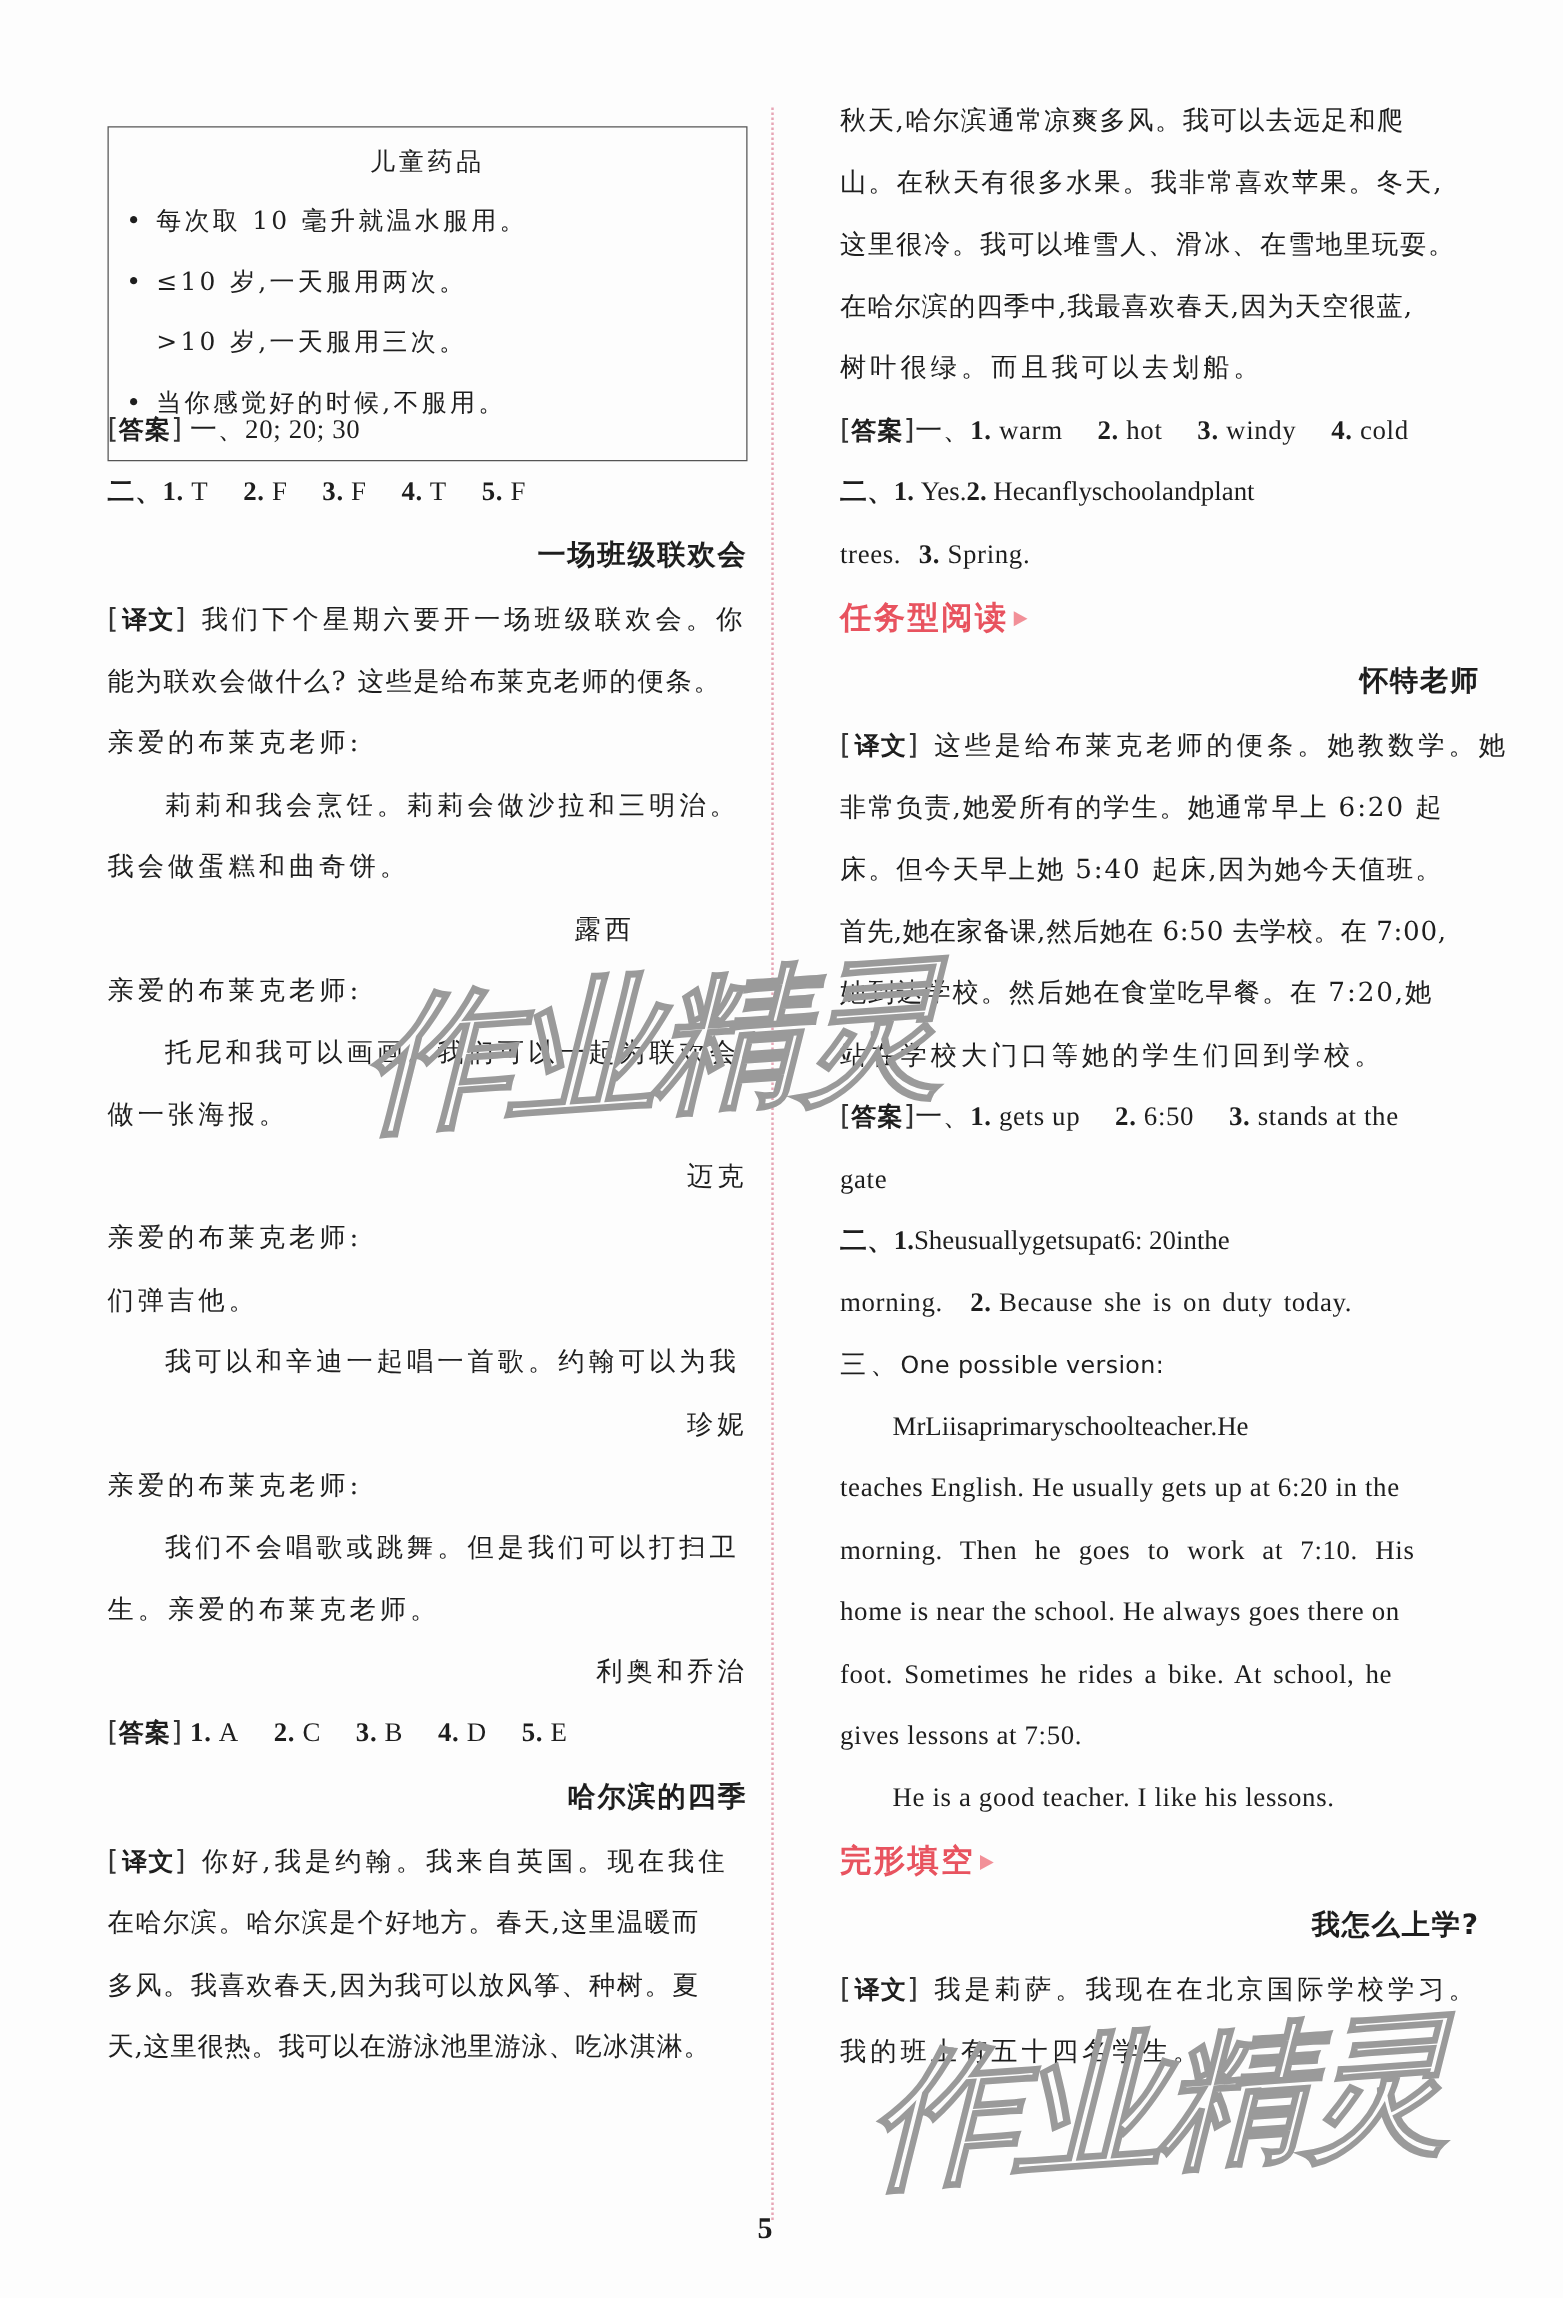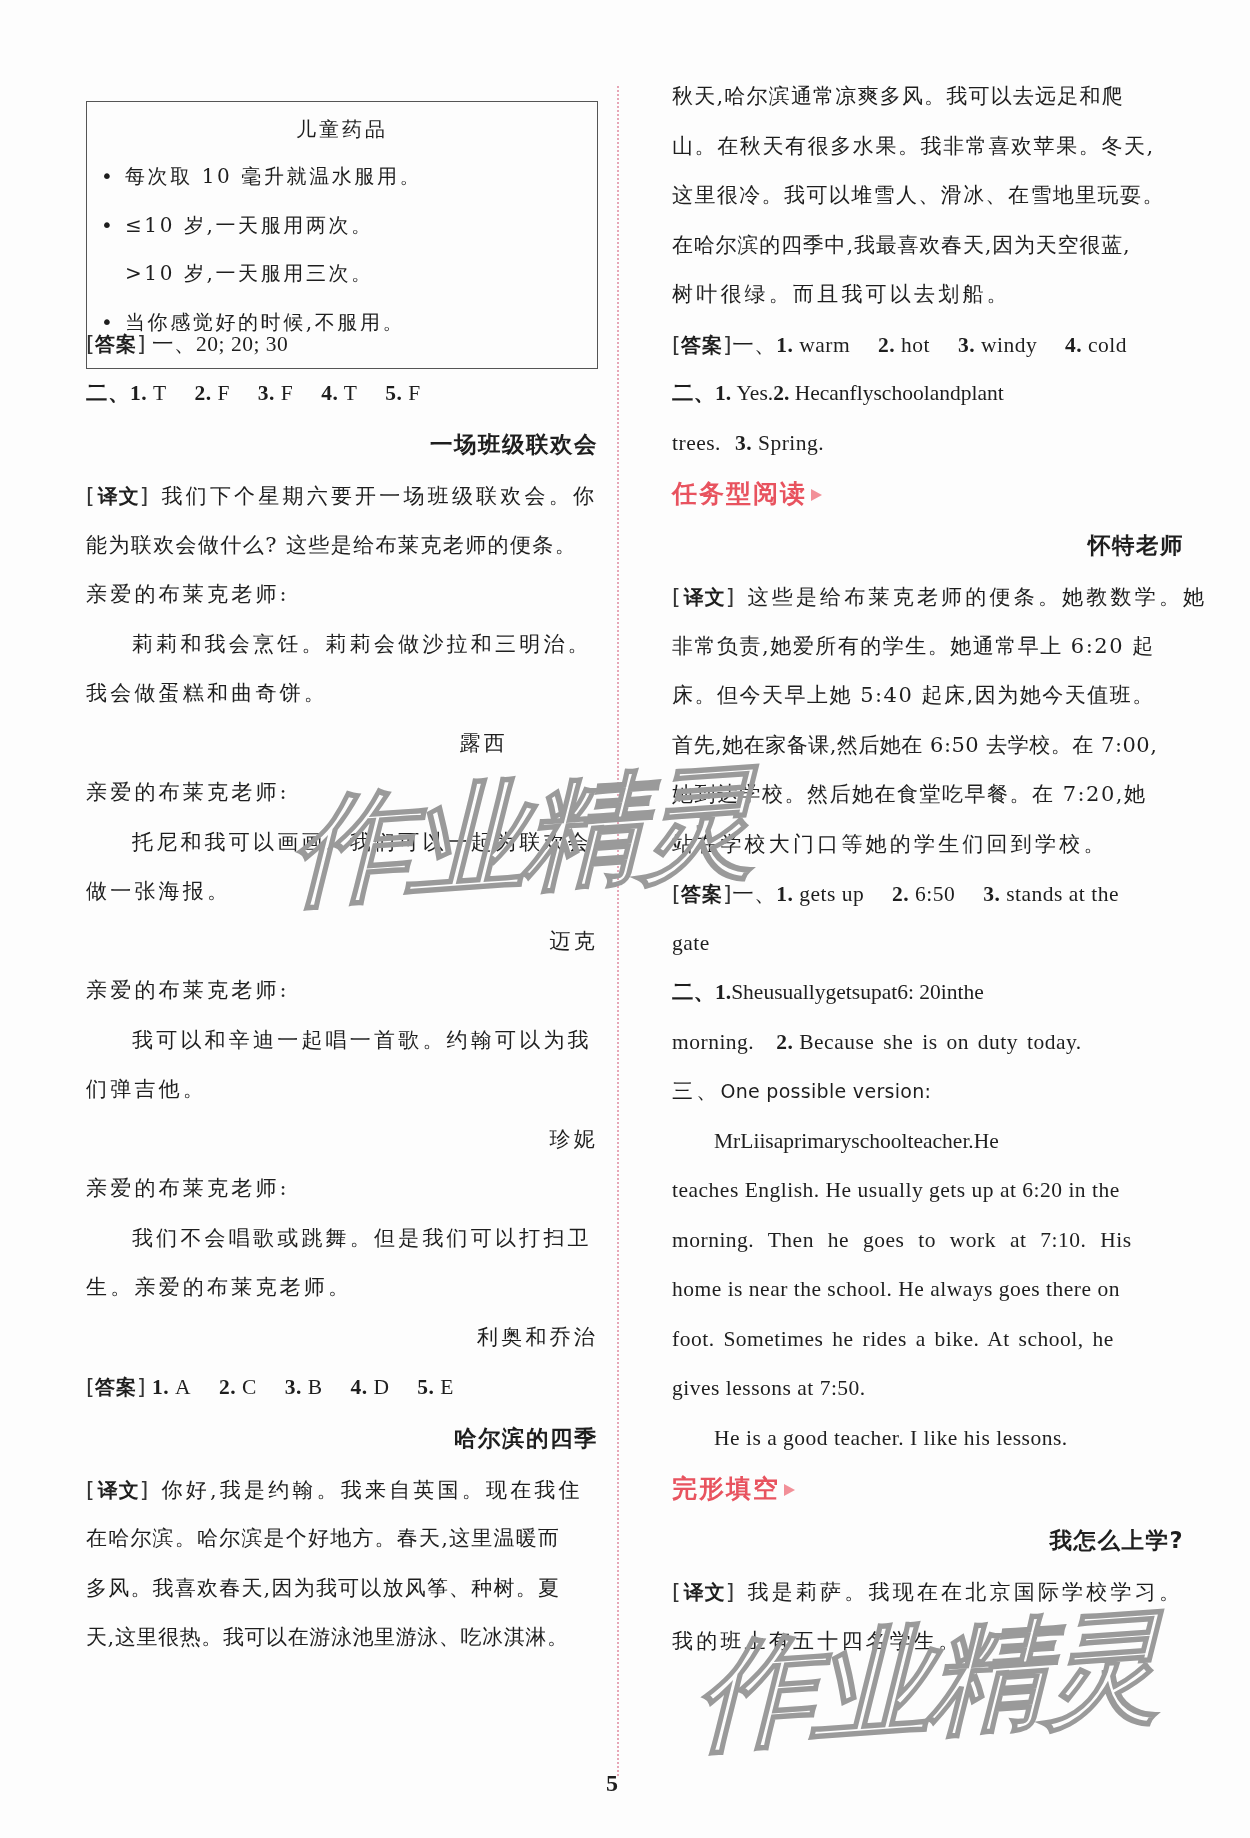--- a/index.html
+++ b/index.html
@@ -69,22 +69,22 @@
     <div class="line indent">莉莉和我会烹饪。莉莉会做沙拉和三明治。</div>
     <div class="line">我会做蛋糕和曲奇饼。</div>
     <div class="line right" style="padding-right:90px">露西</div>
 
     <div class="line">亲爱的布莱克老师:</div>
     <div class="line indent">托尼和我可以画画。我们可以一起为联欢会</div>
     <div class="line">做一张海报。</div>
     <div class="line right">迈克</div>
 
     <div class="line">亲爱的布莱克老师:</div>
+    <div class="line">们弹吉他。</div>
     <div class="line indent">我可以和辛迪一起唱一首歌。约翰可以为我</div>
-    <div class="line">们弹吉他。</div>
     <div class="line right">珍妮</div>
 
     <div class="line">亲爱的布莱克老师:</div>
     <div class="line indent">我们不会唱歌或跳舞。但是我们可以打扫卫</div>
     <div class="line">生。亲爱的布莱克老师。</div>
     <div class="line right">利奥和乔治</div>
 
     <div class="line en">
       <span class="bracket">[</span><span class="tag">答案</span><span class="bracket">]</span>
       <span class="b">1.</span> <span>A</span><span class="gap"></span>

